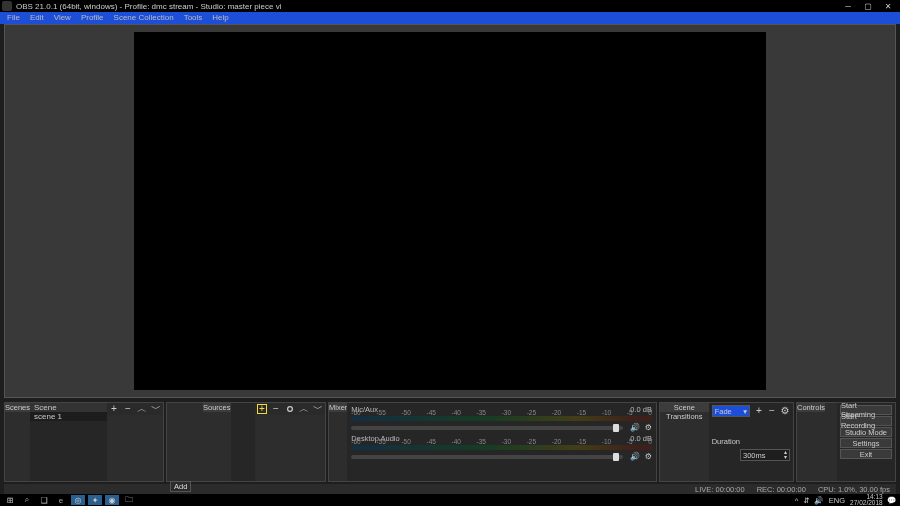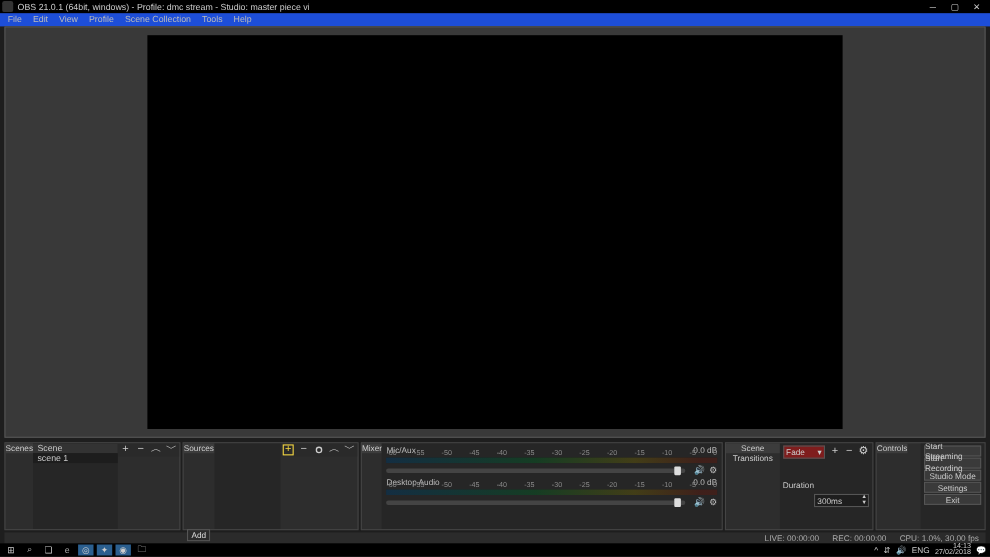--- a/index.html
+++ b/index.html
@@ -29,40 +29,40 @@
   .mini-btn { width: 10px; height: 10px; display: flex; align-items: center; justify-content: center; font-size: 10px; color: #ccc; line-height: 10px; }
   .mini-btn.highlight { border: 1px solid #f5d742; color: #f5d742; }
 
   
   .p-scenes { width: 160px; }
   .scene-item { padding: 0 4px; height: 9px; line-height: 9px; }
   .scene-item.header { background: #333; }
   .scene-item.sel { background: #1d1d1d; }
 
   
-  .p-sources { width: 160px; }
+  .p-sources { width: 160px; padding-left: 36px; }
 
   .add-tooltip { position: absolute; left: 170px; bottom: 14px; background: #2b2b2b; border: 1px solid #555; padding: 0 3px; font-size: 7.5px; color: #ddd; z-index: 10; }
 
   
   .p-mixer { flex: 1; }
   .mixer-ch { padding: 2px 4px 0 4px; }
   .mixer-top { display: flex; justify-content: space-between; font-size: 7.5px; color: #bbb; }
   .meter { height: 5px; margin: 2px 0; position: relative; background: #111; }
   .meter .grad { position: absolute; inset: 0; background: linear-gradient(90deg, #1b85d6 0%, #22c05b 45%, #d6c32a 75%, #c94c37 95%); opacity: 0.25; }
   .meter .bar { position: absolute; left: 0; top: 0; bottom: 0; width: 0%; background: linear-gradient(90deg, #2aa6ff, #3ddb76, #ffe154, #ff6a4d); }
   .meter .ticks { position: absolute; inset: -7px 0 0 0; display: flex; justify-content: space-between; font-size: 6.5px; color: #888; }
   .mixer-ctrl { display: flex; align-items: center; justify-content: flex-end; gap: 4px; font-size: 8px; }
   .slider { flex: 1; height: 4px; background: #444; position: relative; border-radius: 2px; margin-right: 4px; }
   .slider .knob { position: absolute; right: 4px; top: -2px; width: 6px; height: 8px; background: #ddd; border-radius: 1px; }
 
   
   .p-trans { width: 135px; }
   .trans-row { display: flex; align-items: center; justify-content: space-between; padding: 2px 3px; font-size: 7.5px; }
-  .trans-select { background: #7f1d1d; border: 1px solid #555; height: 12px; flex: 1; padding: 0 2px; font-size: 7.5px; color: #ccc; display: flex; align-items: center; justify-content: space-between; }
+  .trans-select { background: #1d4ed8; border: 1px solid #555; height: 12px; flex: 1; padding: 0 2px; font-size: 7.5px; color: #ccc; display: flex; align-items: center; justify-content: space-between; }
   .trans-input { background: #1e1e1e; border: 1px solid #555; height: 12px; width: 50px; padding: 0 2px; font-size: 7.5px; color: #ccc; display:flex; align-items:center; justify-content:space-between;margin-top:28px;}
   .trans-btns { display: flex; gap: 3px; }
 
   
   .p-controls { width: 100px; gap: 12px; }
   .ctrl-btn { margin: 1px 3px; height: 10px; background: #3a3a3a; border: 1px solid #555; font-size: 7.5px; color: #ccc; display: flex; align-items: center; justify-content: center; }
 
   
   .statusbar { position: absolute; left: 4px; right: 4px; bottom: 12px; height: 10px; background: #2b2b2b; display: flex; align-items: center; justify-content: flex-end; gap: 12px; padding: 0 6px; font-size: 7.5px; color: #aaa; }
 

